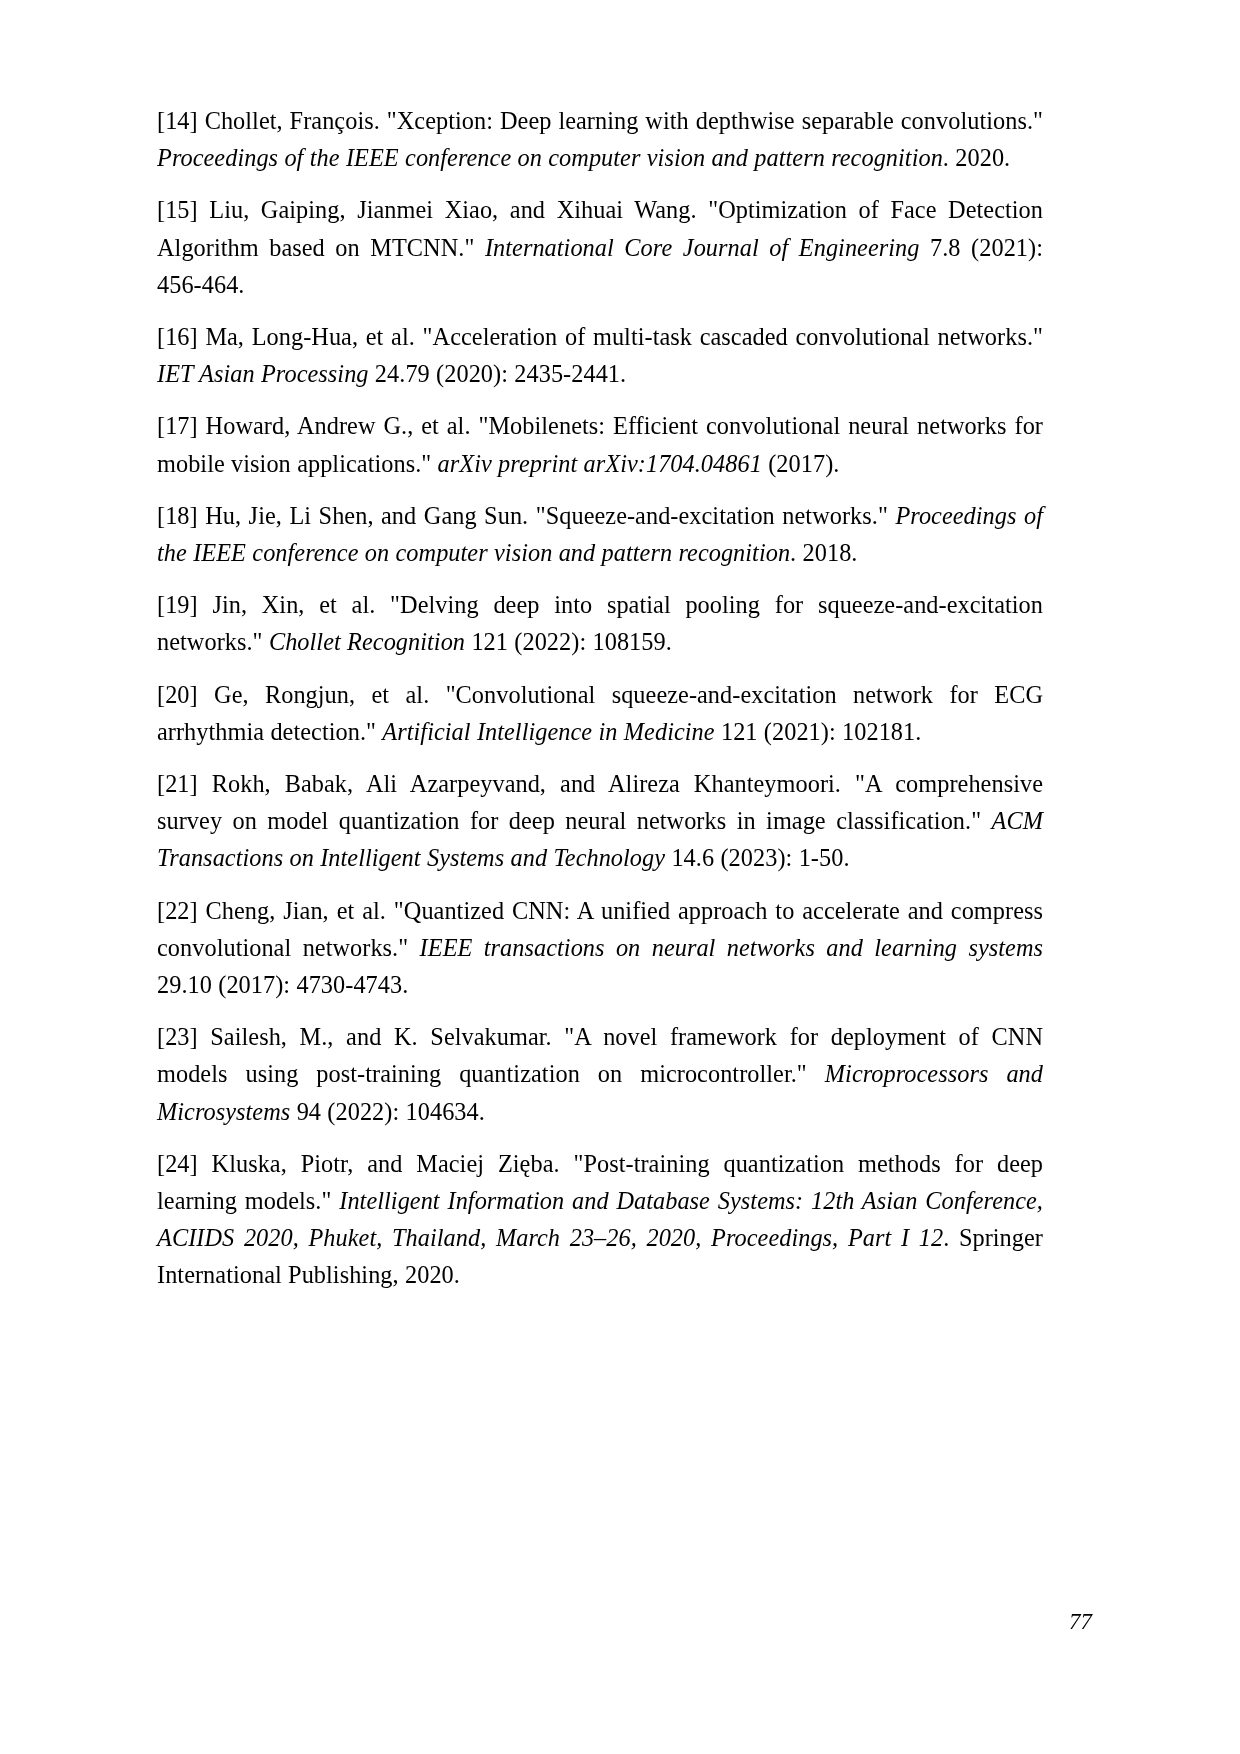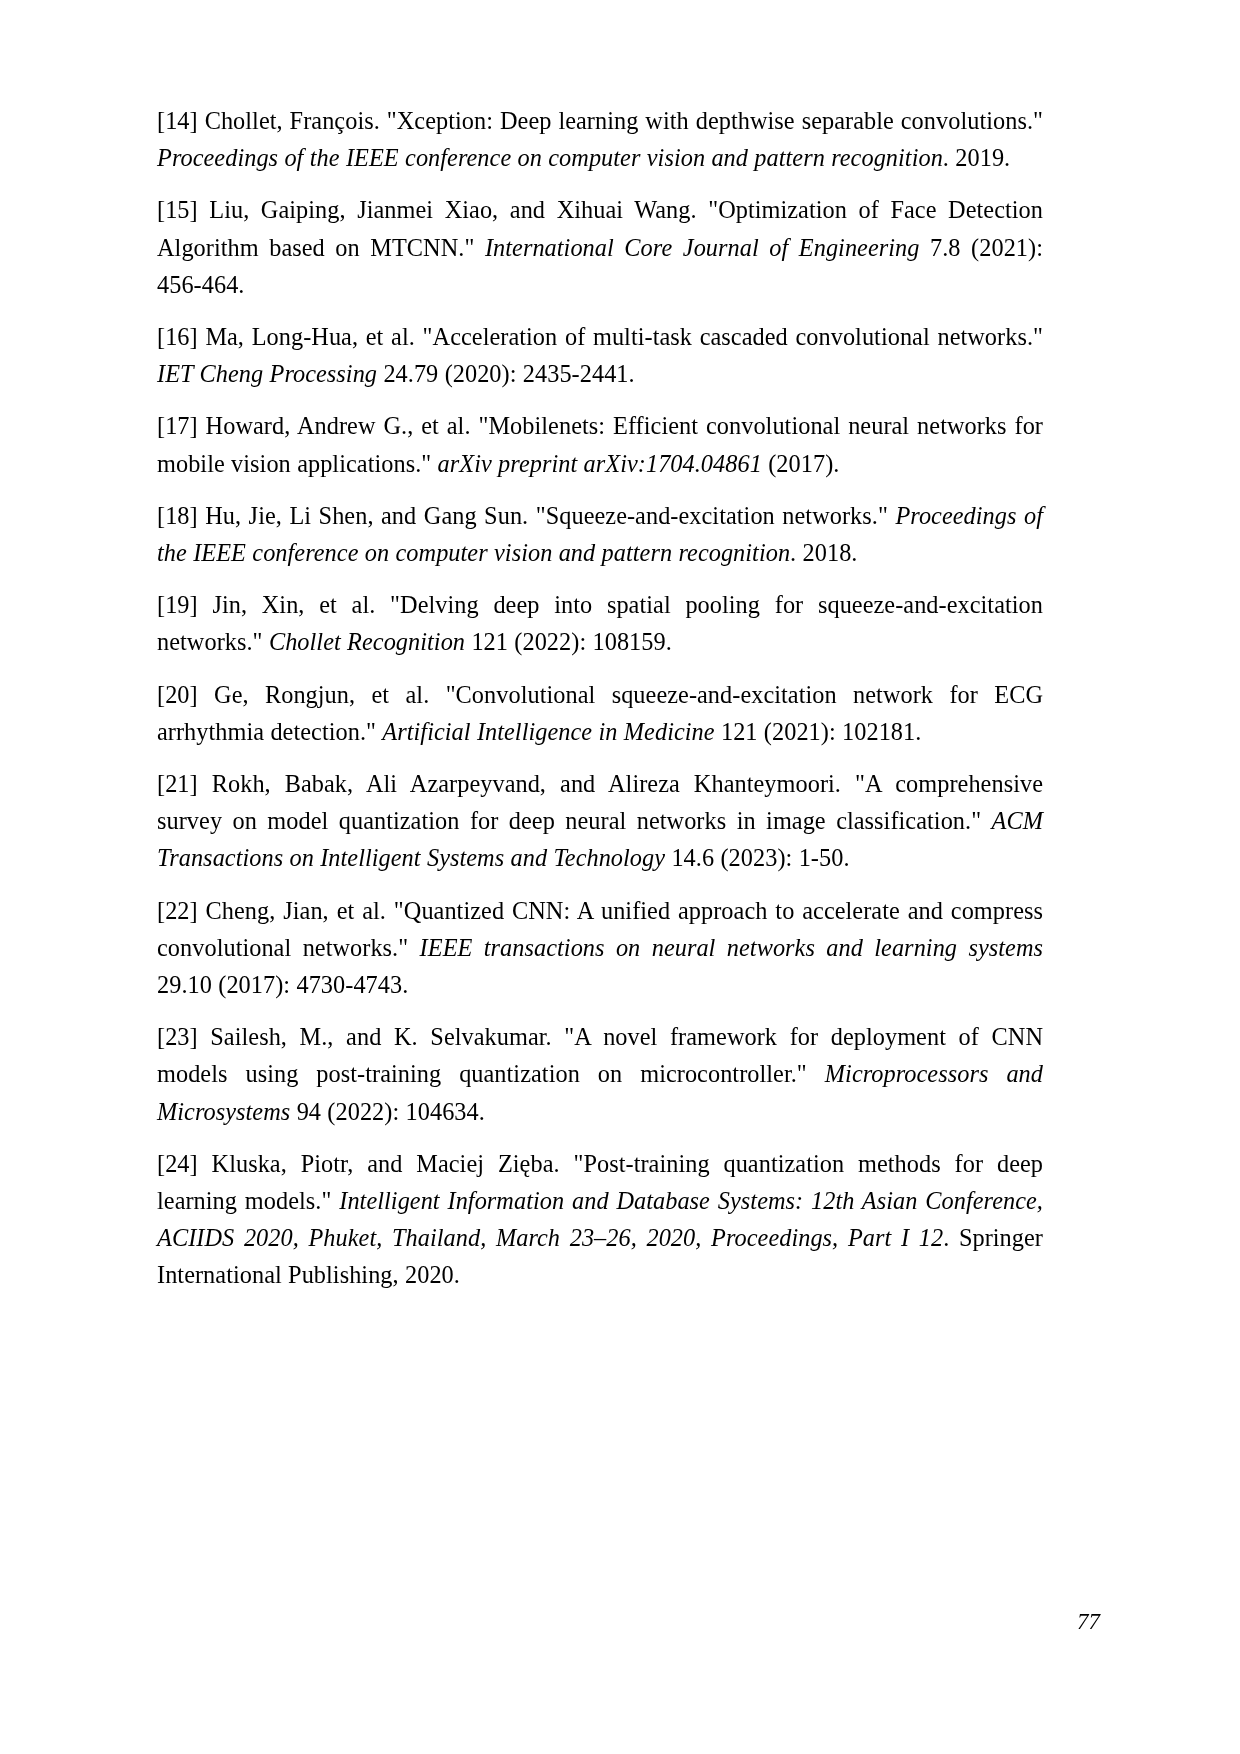--- a/index.html
+++ b/index.html
@@ -30,39 +30,39 @@
     margin: 0 0 15px 0;
     letter-spacing: 0.05px;
     word-spacing: 0.2px;
     hyphens: none;
   }
   .ref:last-child { margin-bottom: 8px; }
   .ref i, .ref em {
   }
   .page-number {
     position: absolute;
-    right: 140px;
+    right: 148px;
     top: 1608px;
     font-family: "Liberation Serif", "DejaVu Serif", serif;
     font-style: italic;
     font-size: 23px;
     line-height: 28px;
     color: #000000;
     text-align: right;
   }
 </style>
 </head>
 <body>
 
 <div class="page">
 
   <div class="content">
-      <p class="ref"><span>[14] Chollet, François. "Xception: Deep learning with depthwise separable convolutions." </span><i>Proceedings of the IEEE conference on computer vision and pattern recognition</i><span>. 2019.</span></p>
+      <p class="ref"><span>[14] Chollet, François. "Xception: Deep learning with depthwise separable convolutions." </span><i>Proceedings of the IEEE conference on computer vision and pattern recognition</i><span>. 2020.</span></p>
       <p class="ref"><span>[15] Liu, Gaiping, Jianmei Xiao, and Xihuai Wang. "Optimization of Face Detection Algorithm based on MTCNN." </span><i>International Core Journal of Engineering</i><span> 7.8 (2021): 456-464.</span></p>
-      <p class="ref"><span>[16] Ma, Long-Hua, et al. "Acceleration of multi-task cascaded convolutional networks." </span><i>IET Cheng Processing</i><span> 24.79 (2020): 2435-2441.</span></p>
+      <p class="ref"><span>[16] Ma, Long-Hua, et al. "Acceleration of multi-task cascaded convolutional networks." </span><i>IET Asian Processing</i><span> 24.79 (2020): 2435-2441.</span></p>
       <p class="ref"><span>[17] Howard, Andrew G., et al. "Mobilenets: Efficient convolutional neural networks for mobile vision applications." </span><i>arXiv preprint arXiv:1704.04861</i><span> (2017).</span></p>
       <p class="ref"><span>[18] Hu, Jie, Li Shen, and Gang Sun. "Squeeze-and-excitation networks." </span><i>Proceedings of the IEEE conference on computer vision and pattern recognition</i><span>. 2018.</span></p>
       <p class="ref"><span>[19] Jin, Xin, et al. "Delving deep into spatial pooling for squeeze-and-excitation networks." </span><i>Chollet Recognition</i><span> 121 (2022): 108159.</span></p>
       <p class="ref"><span>[20] Ge, Rongjun, et al. "Convolutional squeeze-and-excitation network for ECG arrhythmia detection." </span><i>Artificial Intelligence in Medicine</i><span> 121 (2021): 102181.</span></p>
       <p class="ref"><span>[21] Rokh, Babak, Ali Azarpeyvand, and Alireza Khanteymoori. "A comprehensive survey on model quantization for deep neural networks in image classification." </span><i>ACM Transactions on Intelligent Systems and Technology</i><span> 14.6 (2023): 1-50.</span></p>
       <p class="ref"><span>[22] Cheng, Jian, et al. "Quantized CNN: A unified approach to accelerate and compress convolutional networks." </span><i>IEEE transactions on neural networks and learning systems</i><span> 29.10 (2017): 4730-4743.</span></p>
       <p class="ref"><span>[23] Sailesh, M., and K. Selvakumar. "A novel framework for deployment of CNN models using post-training quantization on microcontroller." </span><i>Microprocessors and Microsystems</i><span> 94 (2022): 104634.</span></p>
       <p class="ref"><span>[24] Kluska, Piotr, and Maciej Zięba. "Post-training quantization methods for deep learning models." </span><i>Intelligent Information and Database Systems: 12th Asian Conference, ACIIDS 2020, Phuket, Thailand, March 23–26, 2020, Proceedings, Part I 12</i><span>. Springer International Publishing, 2020.</span></p>
     </div>
 

